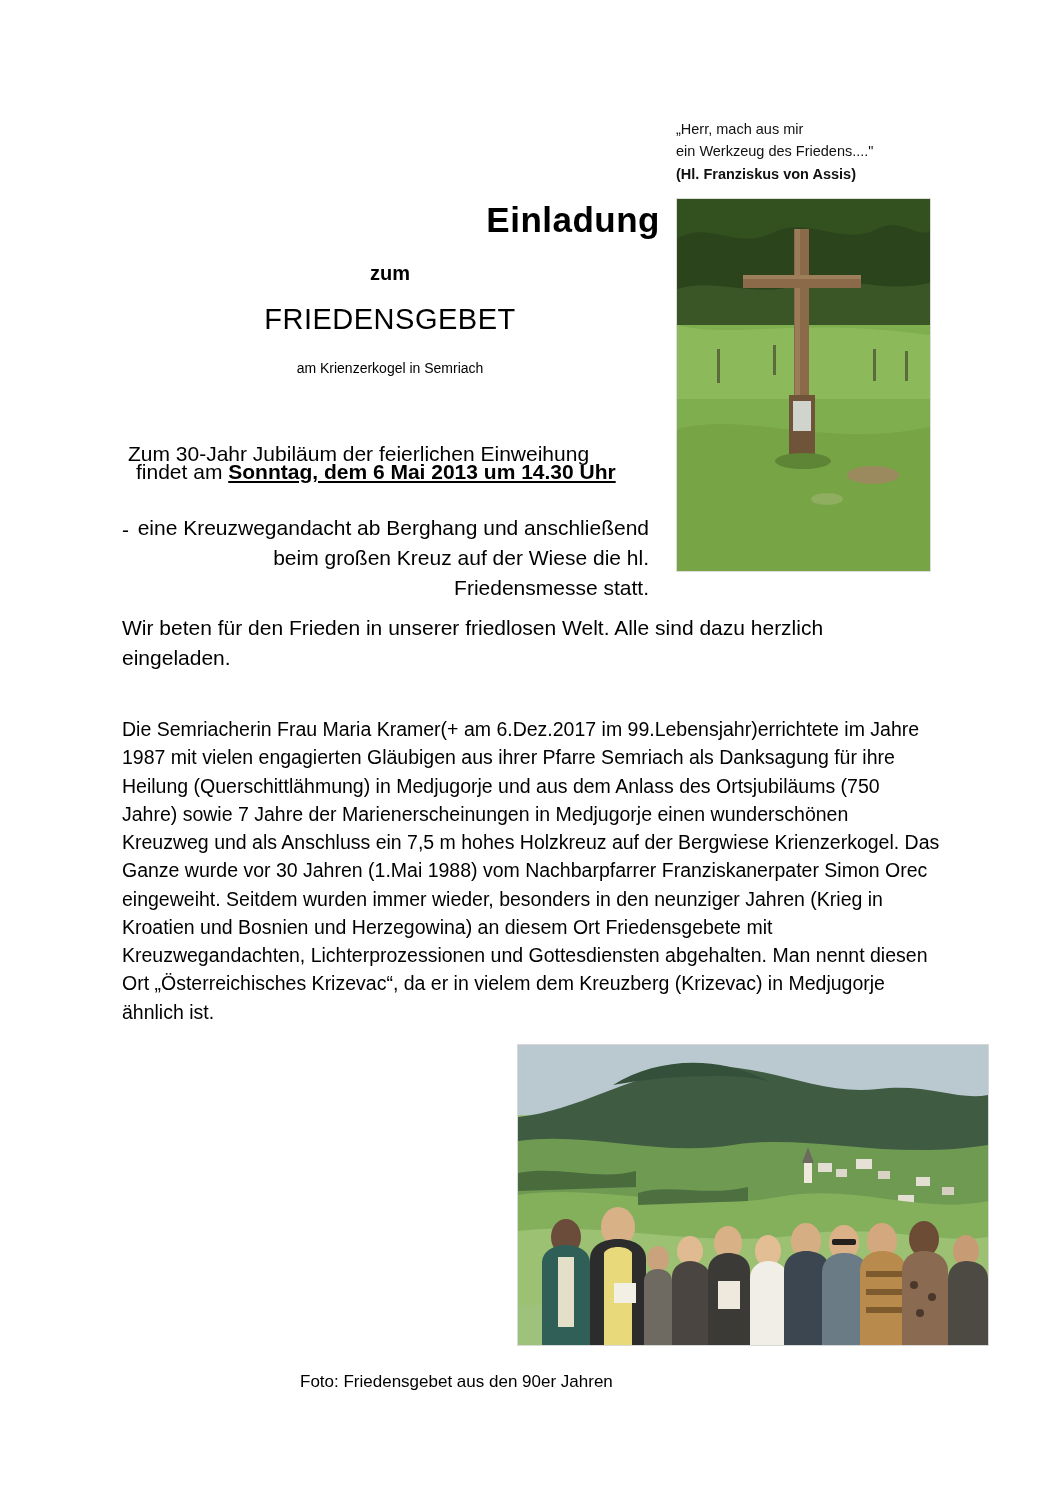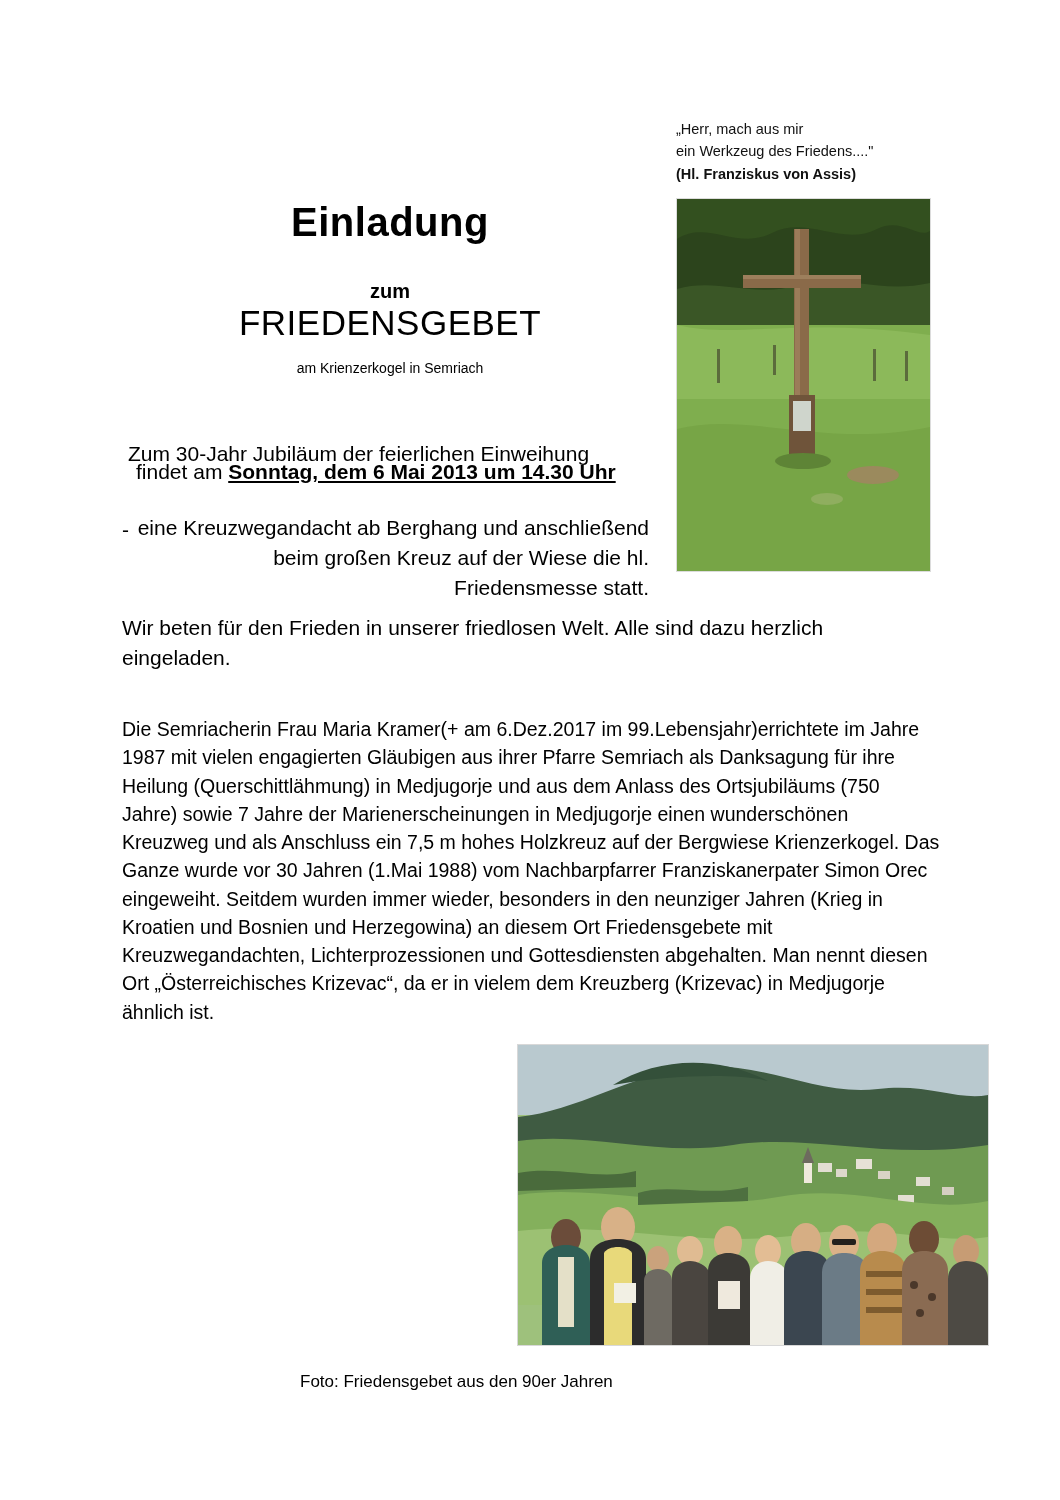--- a/index.html
+++ b/index.html
@@ -41,41 +41,41 @@
     background: #6d8a4c;
   }
   .cross-photo svg { display: block; }
 
   
   .einladung {
     position: absolute;
     top: 200px;
     left: 120px;
     width: 540px;
-    text-align: center;
-    font-size: 40px;
+    text-align: right;
+    font-size: 35px;
     font-weight: bold;
     letter-spacing: 0.5px;
   }
   .zum {
     position: absolute;
-    top: 280px;
+    top: 262px;
     left: 120px;
     width: 540px;
     text-align: center;
     font-size: 20px;
     font-weight: bold;
   }
   .friedensgebet {
     position: absolute;
     top: 303px;
     left: 120px;
     width: 540px;
     text-align: center;
-    font-size: 35px;
+    font-size: 29px;
     letter-spacing: 0.5px;
   }
   .subtitle {
     position: absolute;
     top: 360px;
     left: 120px;
     width: 540px;
     text-align: center;
     font-size: 14px;
   }

